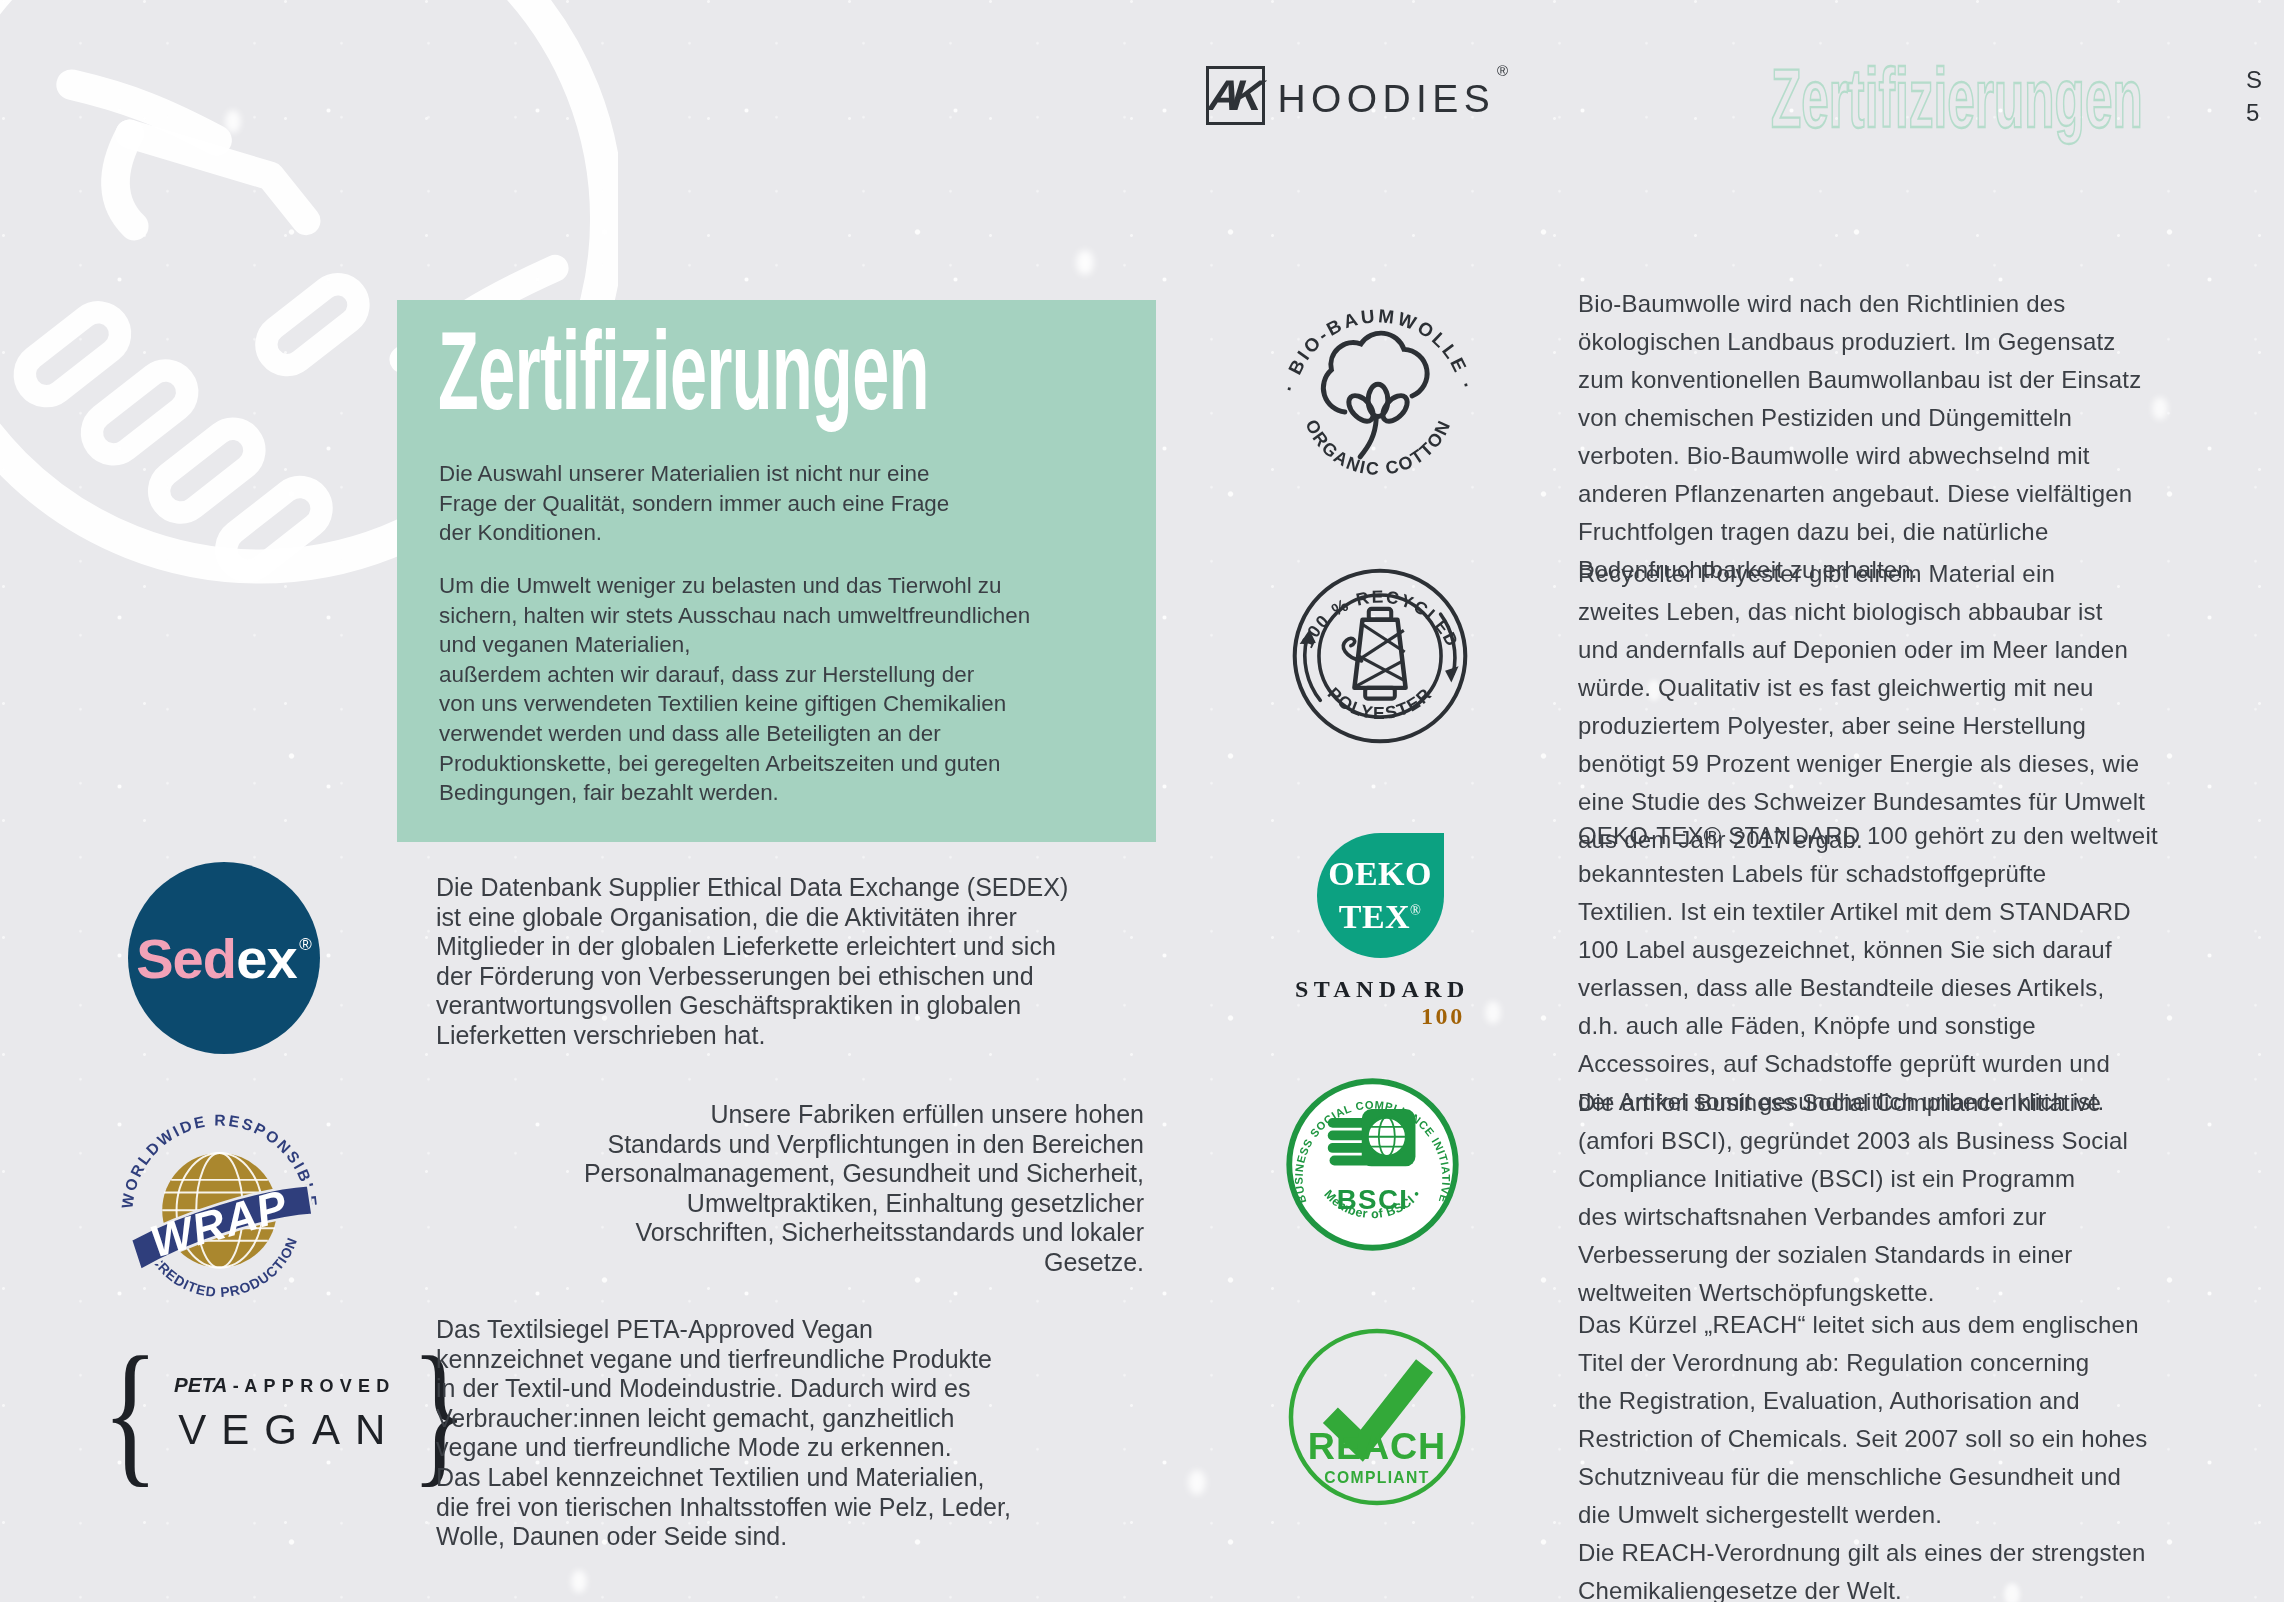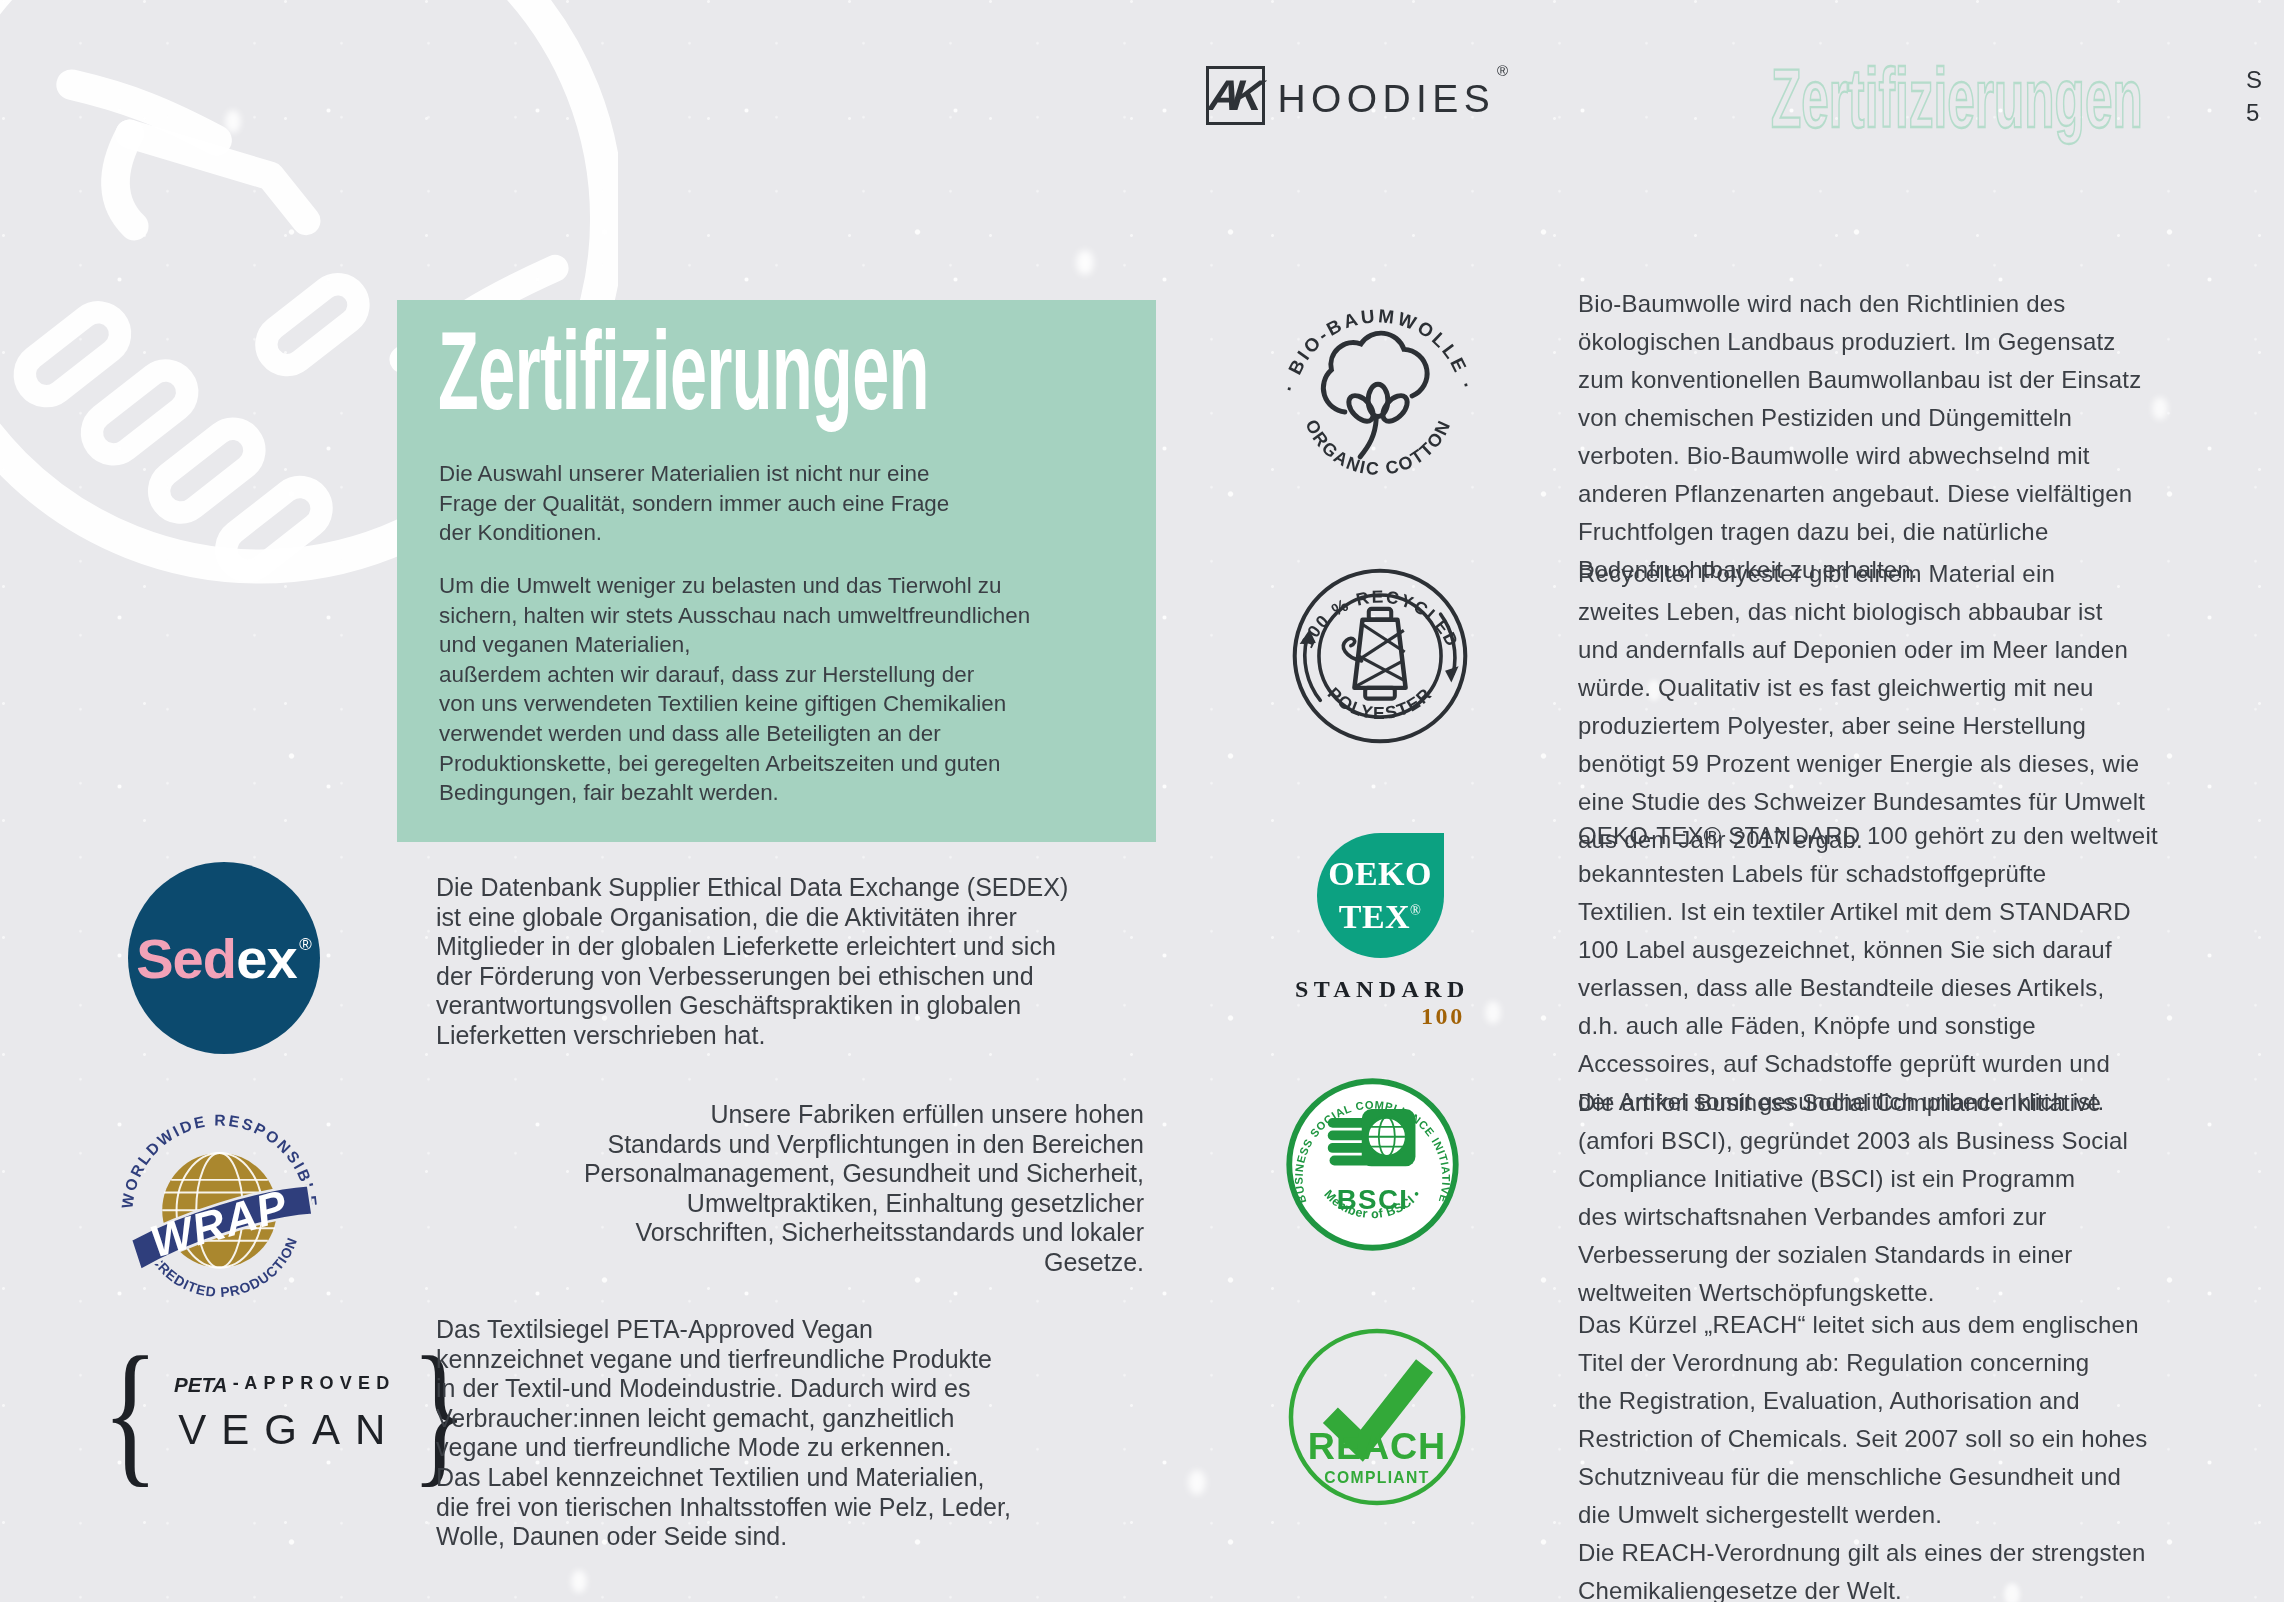--- a/index.html
+++ b/index.html
@@ -82,21 +82,21 @@
   }
   .sedex-circle .t1 { font-size:56px; font-weight:700; color:#f2a2b8; letter-spacing:-0.9px; }
   .sedex-circle .t2 { font-size:56px; font-weight:700; color:#ffffff; letter-spacing:-0.9px; }
   .sedex-circle .reg { font-size:17px; color:#ffffff; margin:-27px 0 0 2.7px; }
 
   .wrap-logo { position:absolute; left:113px; top:1102px; }
 
   .peta-logo { position:absolute; left:102px; top:1354px; display:flex; align-items:center; }
   .peta-brace { font-family:"Liberation Serif","DejaVu Serif",serif; font-size:118px; font-weight:400; color:#1e2126; transform:scaleY(1.35); line-height:1; }
   .peta-mid { display:flex; flex-direction:column; align-items:center; margin:0 10.7px; }
-  .peta-row1 { display:flex; align-items:flex-start; color:#1e2126; }
+  .peta-row1 { display:flex; align-items:flex-end; color:#1e2126; }
   .peta-brand { font-size:20.6px; font-weight:700; font-style:italic; letter-spacing:0; }
   .peta-sep { font-size:18px; font-weight:600; margin:0 5.4px; }
   .peta-approved { font-size:18px; font-weight:600; letter-spacing:6.3px; }
   .peta-vegan { font-size:42px; font-weight:400; letter-spacing:15px; color:#1e2126; margin:9px 0 0 9px; }
 
   
   .badge { position:absolute; }
   .bio-badge  { left:1275px; top:292px; }
   .rec-badge  { left:1279px; top:555px; }
   .bsci-badge { left:1283px; top:1075px; }

